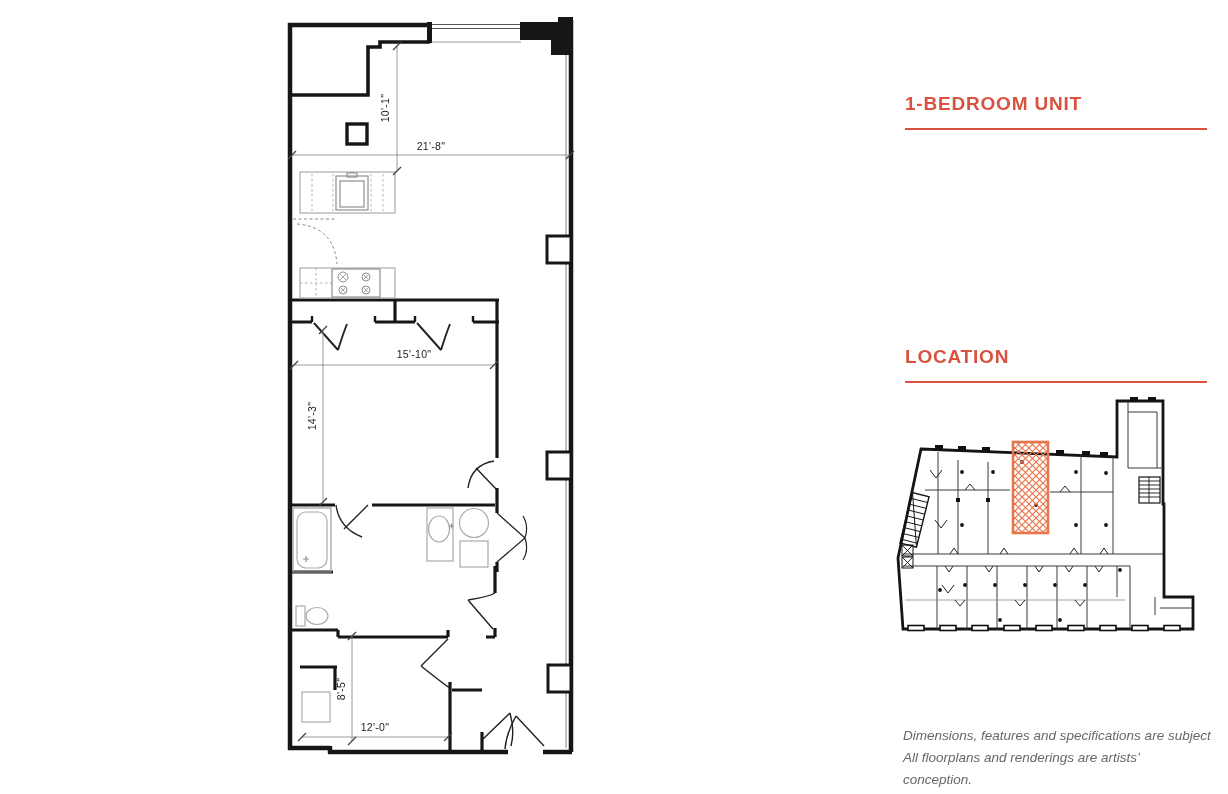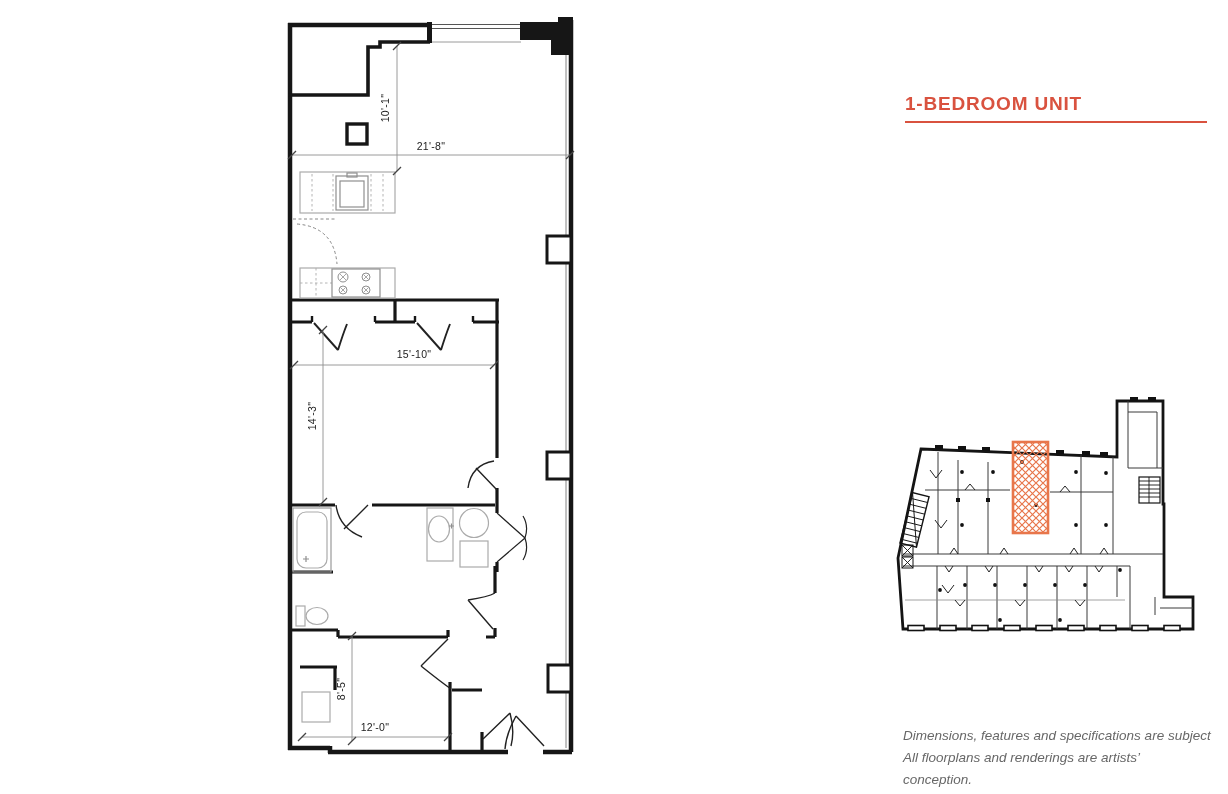--- a/index.html
+++ b/index.html
@@ -1,19 +1,19 @@
 <!DOCTYPE html>
 <html><head>
 <meta charset="utf-8">
 <style>
   html,body{margin:0;padding:0;background:#fff;}
   .canvas{position:relative;width:1228px;height:794px;background:#ffffff;overflow:hidden;
           font-family:"Liberation Sans",sans-serif;}
   .sec-heading{position:absolute;left:905px;width:302px;font-size:19px;font-weight:bold;
-               letter-spacing:.8px;color:#D9523F;padding-bottom:6px;
+               letter-spacing:.8px;color:#D9523F;padding-bottom:13px;
                border-bottom:2px solid #D9523F;}
   .sec-heading.unit{top:93px;}
   .sec-heading.loc{top:346px;}
   .disclaimer{position:absolute;left:903px;top:711px;width:308px;font-size:13.5px;
               font-style:italic;color:#676767;line-height:22px;}
   .disclaimer span{display:block;}
   svg text{font-family:"Liberation Sans",sans-serif;}
   .dimtxt{font-size:10.5px;fill:#1c1c1c;letter-spacing:.3px;}
 </style>
 </head>
@@ -126,20 +126,21 @@
       <text class="dimtxt" x="389" y="108" text-anchor="middle" transform="rotate(-90 389 108)">10'-1"</text>
       <text class="dimtxt" x="414" y="358" text-anchor="middle">15'-10"</text>
       <text class="dimtxt" x="316" y="416" text-anchor="middle" transform="rotate(-90 316 416)">14'-3"</text>
       <text class="dimtxt" x="345" y="689" text-anchor="middle" transform="rotate(-90 345 689)">8'-5"</text>
       <text class="dimtxt" x="375" y="731" text-anchor="middle">12'-0"</text>
     </g>
   </svg>
 
   <div class="sec-heading unit">1-BEDROOM UNIT</div>
 
+  <div class="sec-heading loc">LOCATION</div>
 
   <svg style="position:absolute;left:895px;top:392px;" width="304" height="248" viewBox="895 392 304 248" fill="none">
     <defs>
       <pattern id="xh" width="7" height="7" patternUnits="userSpaceOnUse">
         <path d="M0,0 L7,7 M7,0 L0,7" stroke="#E8764B" stroke-width="1.2"></path>
       </pattern>
     </defs>
 
     <path d="M921,449 L1117,457 L1117,401 L1163,401 L1163,504 L1164,504 L1164,597 L1193,597 L1193,629 L903,629 L898,558 Z" stroke="#141414" stroke-width="2.8" fill="#ffffff"></path>
 

